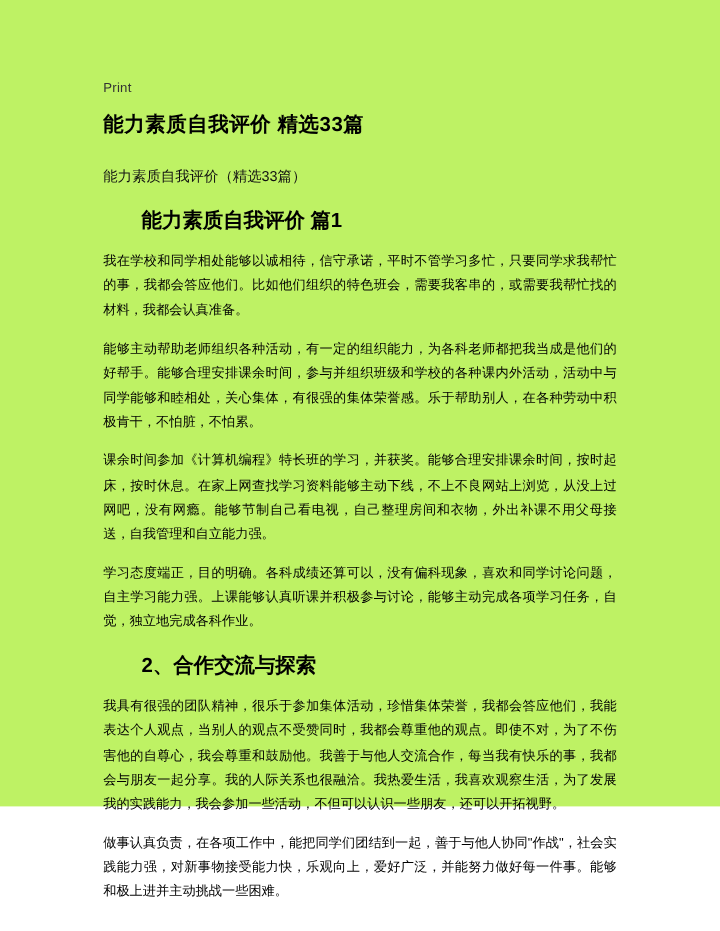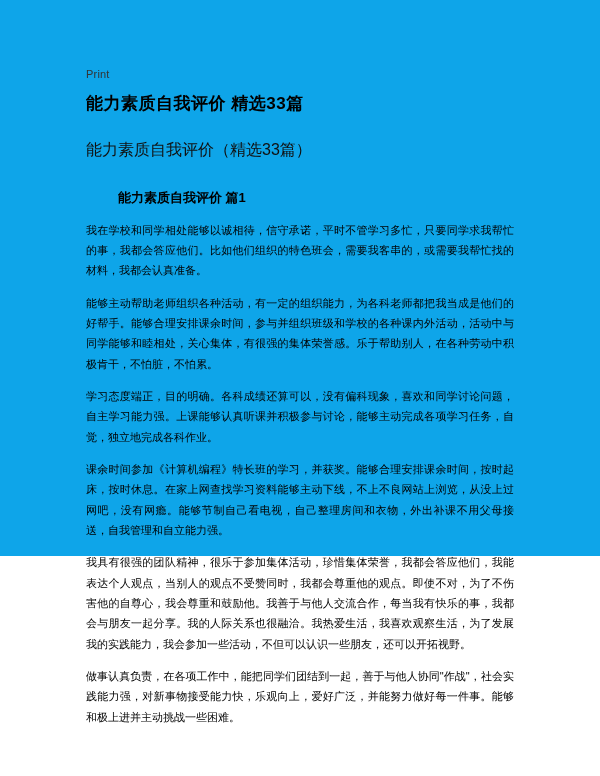--- a/index.html
+++ b/index.html
@@ -10,22 +10,22 @@
     width: 600px;
     height: 776px;
     background: #ffffff;
     font-family: "Liberation Sans", sans-serif;
     color: #000000;
     overflow: hidden;
   }
   .page {
     position: relative;
     width: 600px;
-    height: 556px;
-    background: #0ea5e9;
+    height: 672px;
+    background: #bef264;
     box-sizing: border-box;
   }
   .print-label {
     position: absolute;
     top: 68px;
     left: 86px;
     font-size: 11px;
     color: #333333;
     letter-spacing: 0.2px;
   }
@@ -37,27 +37,27 @@
   }
   .doc-title {
     font-size: 17px;
     font-weight: bold;
     text-align: left;
     letter-spacing: 0.5px;
     margin: 0 0 22px 0;
     line-height: 1.4;
   }
   .subtitle {
-    font-size: 16px;
-    margin: 0 0 26px 0;
+    font-size: 12px;
+    margin: 0 0 14px 0;
     line-height: 1.5;
     color: #111111;
   }
   .section-heading {
-    font-size: 13px;
+    font-size: 17px;
     font-weight: bold;
     margin: 0 0 11px 0;
     line-height: 1.6;
     color: #000000;
     padding-left: 32px;
   }
   p.para {
     font-size: 11px;
     line-height: 1.85;
     margin: 0 0 12px 0;
@@ -77,21 +77,22 @@
 
   <div class="content">
     <h1 class="doc-title">能力素质自我评价 精选33篇</h1>
 
     <div class="subtitle">能力素质自我评价（精选33篇）</div>
 
     <div class="blocks">
       <div class="section-heading">能力素质自我评价 篇1</div>
       <p class="para">我在学校和同学相处能够以诚相待，信守承诺，平时不管学习多忙，只要同学求我帮忙的事，我都会答应他们。比如他们组织的特色班会，需要我客串的，或需要我帮忙找的材料，我都会认真准备。</p>
       <p class="para">能够主动帮助老师组织各种活动，有一定的组织能力，为各科老师都把我当成是他们的好帮手。能够合理安排课余时间，参与并组织班级和学校的各种课内外活动，活动中与同学能够和睦相处，关心集体，有很强的集体荣誉感。乐于帮助别人，在各种劳动中积极肯干，不怕脏，不怕累。</p>
+      <p class="para">课余时间参加《计算机编程》特长班的学习，并获奖。能够合理安排课余时间，按时起床，按时休息。在家上网查找学习资料能够主动下线，不上不良网站上浏览，从没上过网吧，没有网瘾。能够节制自己看电视，自己整理房间和衣物，外出补课不用父母接送，自我管理和自立能力强。</p>
       <p class="para">学习态度端正，目的明确。各科成绩还算可以，没有偏科现象，喜欢和同学讨论问题，自主学习能力强。上课能够认真听课并积极参与讨论，能够主动完成各项学习任务，自觉，独立地完成各科作业。</p>
-      <p class="para">课余时间参加《计算机编程》特长班的学习，并获奖。能够合理安排课余时间，按时起床，按时休息。在家上网查找学习资料能够主动下线，不上不良网站上浏览，从没上过网吧，没有网瘾。能够节制自己看电视，自己整理房间和衣物，外出补课不用父母接送，自我管理和自立能力强。</p>
+      <div class="section-heading">2、合作交流与探索</div>
       <p class="para">我具有很强的团队精神，很乐于参加集体活动，珍惜集体荣誉，我都会答应他们，我能表达个人观点，当别人的观点不受赞同时，我都会尊重他的观点。即使不对，为了不伤害他的自尊心，我会尊重和鼓励他。我善于与他人交流合作，每当我有快乐的事，我都会与朋友一起分享。我的人际关系也很融洽。我热爱生活，我喜欢观察生活，为了发展我的实践能力，我会参加一些活动，不但可以认识一些朋友，还可以开拓视野。</p>
       <p class="para">做事认真负责，在各项工作中，能把同学们团结到一起，善于与他人协同"作战"，社会实践能力强，对新事物接受能力快，乐观向上，爱好广泛，并能努力做好每一件事。能够和极上进并主动挑战一些困难。</p>
 
     </div>
   </div>
 
 </div>
 
 </body></html>

